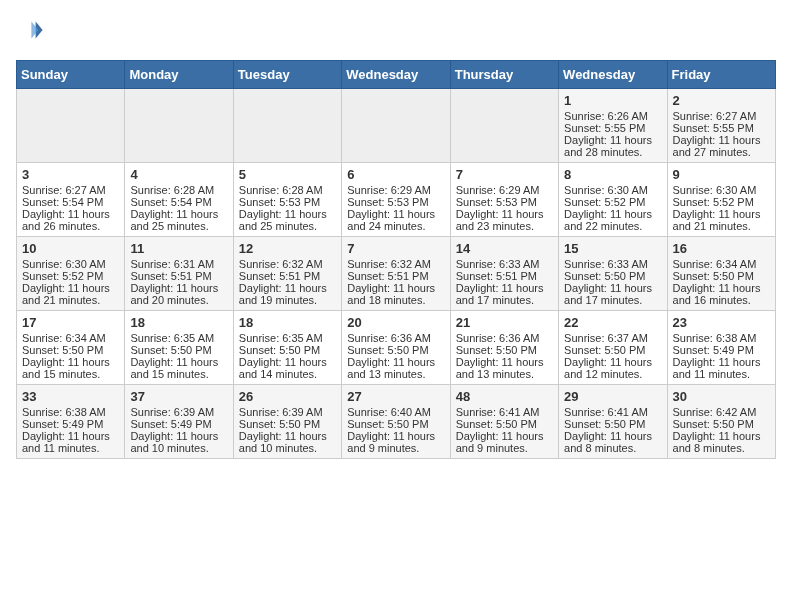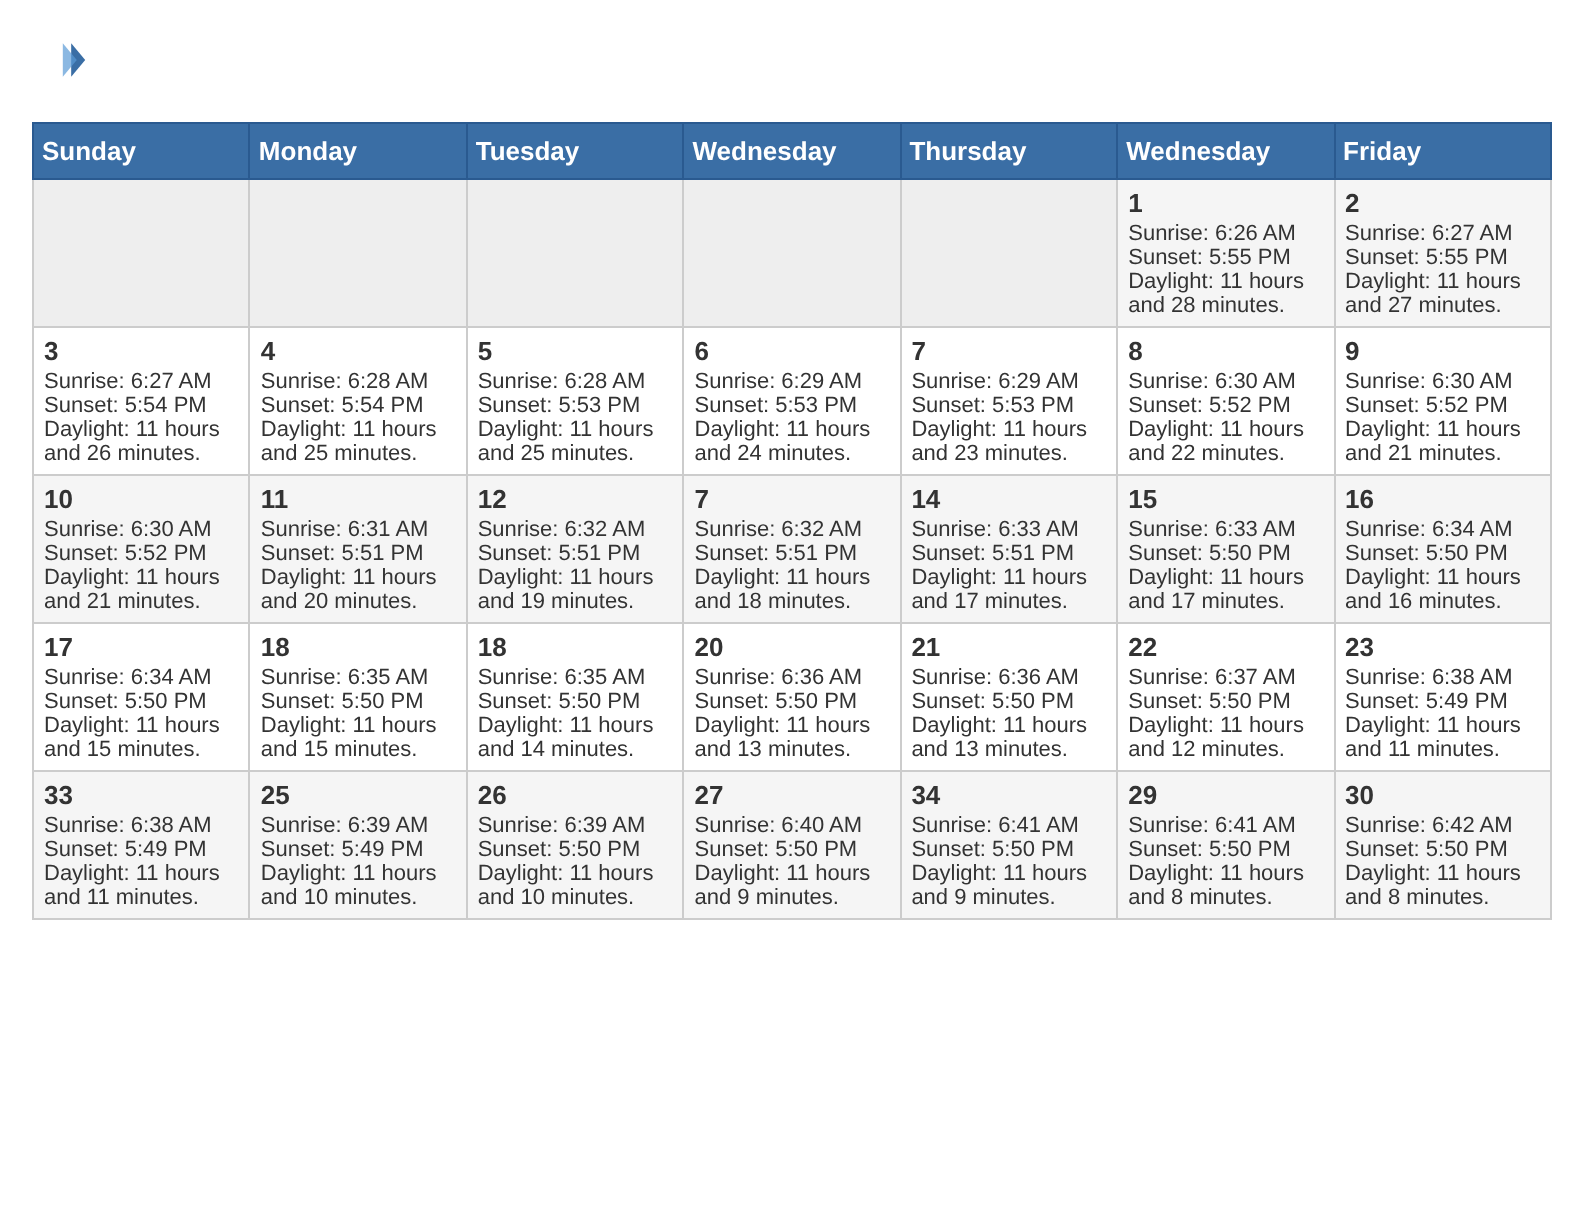--- a/index.html
+++ b/index.html
@@ -149,21 +149,21 @@
         <td><span class="day-num">17</span><span>Sunrise: 6:34 AM<br>Sunset: 5:50 PM<br>Daylight: 11 hours and 15 minutes.</span></td>
         <td><span class="day-num">18</span><span>Sunrise: 6:35 AM<br>Sunset: 5:50 PM<br>Daylight: 11 hours and 15 minutes.</span></td>
         <td><span class="day-num">18</span><span>Sunrise: 6:35 AM<br>Sunset: 5:50 PM<br>Daylight: 11 hours and 14 minutes.</span></td>
         <td><span class="day-num">20</span><span>Sunrise: 6:36 AM<br>Sunset: 5:50 PM<br>Daylight: 11 hours and 13 minutes.</span></td>
         <td><span class="day-num">21</span><span>Sunrise: 6:36 AM<br>Sunset: 5:50 PM<br>Daylight: 11 hours and 13 minutes.</span></td>
         <td><span class="day-num">22</span><span>Sunrise: 6:37 AM<br>Sunset: 5:50 PM<br>Daylight: 11 hours and 12 minutes.</span></td>
         <td><span class="day-num">23</span><span>Sunrise: 6:38 AM<br>Sunset: 5:49 PM<br>Daylight: 11 hours and 11 minutes.</span></td>
       </tr>
       <tr>
         <td><span class="day-num">33</span><span>Sunrise: 6:38 AM<br>Sunset: 5:49 PM<br>Daylight: 11 hours and 11 minutes.</span></td>
-        <td><span class="day-num">25</span><span>Sunrise: 6:39 AM<br>Sunset: 5:49 PM<br>Daylight: 11 hours and 10 minutes.</span></td>
+        <td><span class="day-num">37</span><span>Sunrise: 6:39 AM<br>Sunset: 5:49 PM<br>Daylight: 11 hours and 10 minutes.</span></td>
         <td><span class="day-num">26</span><span>Sunrise: 6:39 AM<br>Sunset: 5:50 PM<br>Daylight: 11 hours and 10 minutes.</span></td>
         <td><span class="day-num">27</span><span>Sunrise: 6:40 AM<br>Sunset: 5:50 PM<br>Daylight: 11 hours and 9 minutes.</span></td>
-        <td><span class="day-num">34</span><span>Sunrise: 6:41 AM<br>Sunset: 5:50 PM<br>Daylight: 11 hours and 9 minutes.</span></td>
+        <td><span class="day-num">48</span><span>Sunrise: 6:41 AM<br>Sunset: 5:50 PM<br>Daylight: 11 hours and 9 minutes.</span></td>
         <td><span class="day-num">29</span><span>Sunrise: 6:41 AM<br>Sunset: 5:50 PM<br>Daylight: 11 hours and 8 minutes.</span></td>
         <td><span class="day-num">30</span><span>Sunrise: 6:42 AM<br>Sunset: 5:50 PM<br>Daylight: 11 hours and 8 minutes.</span></td>
       </tr>
     </tbody>
 </table>
 
 </body></html>

